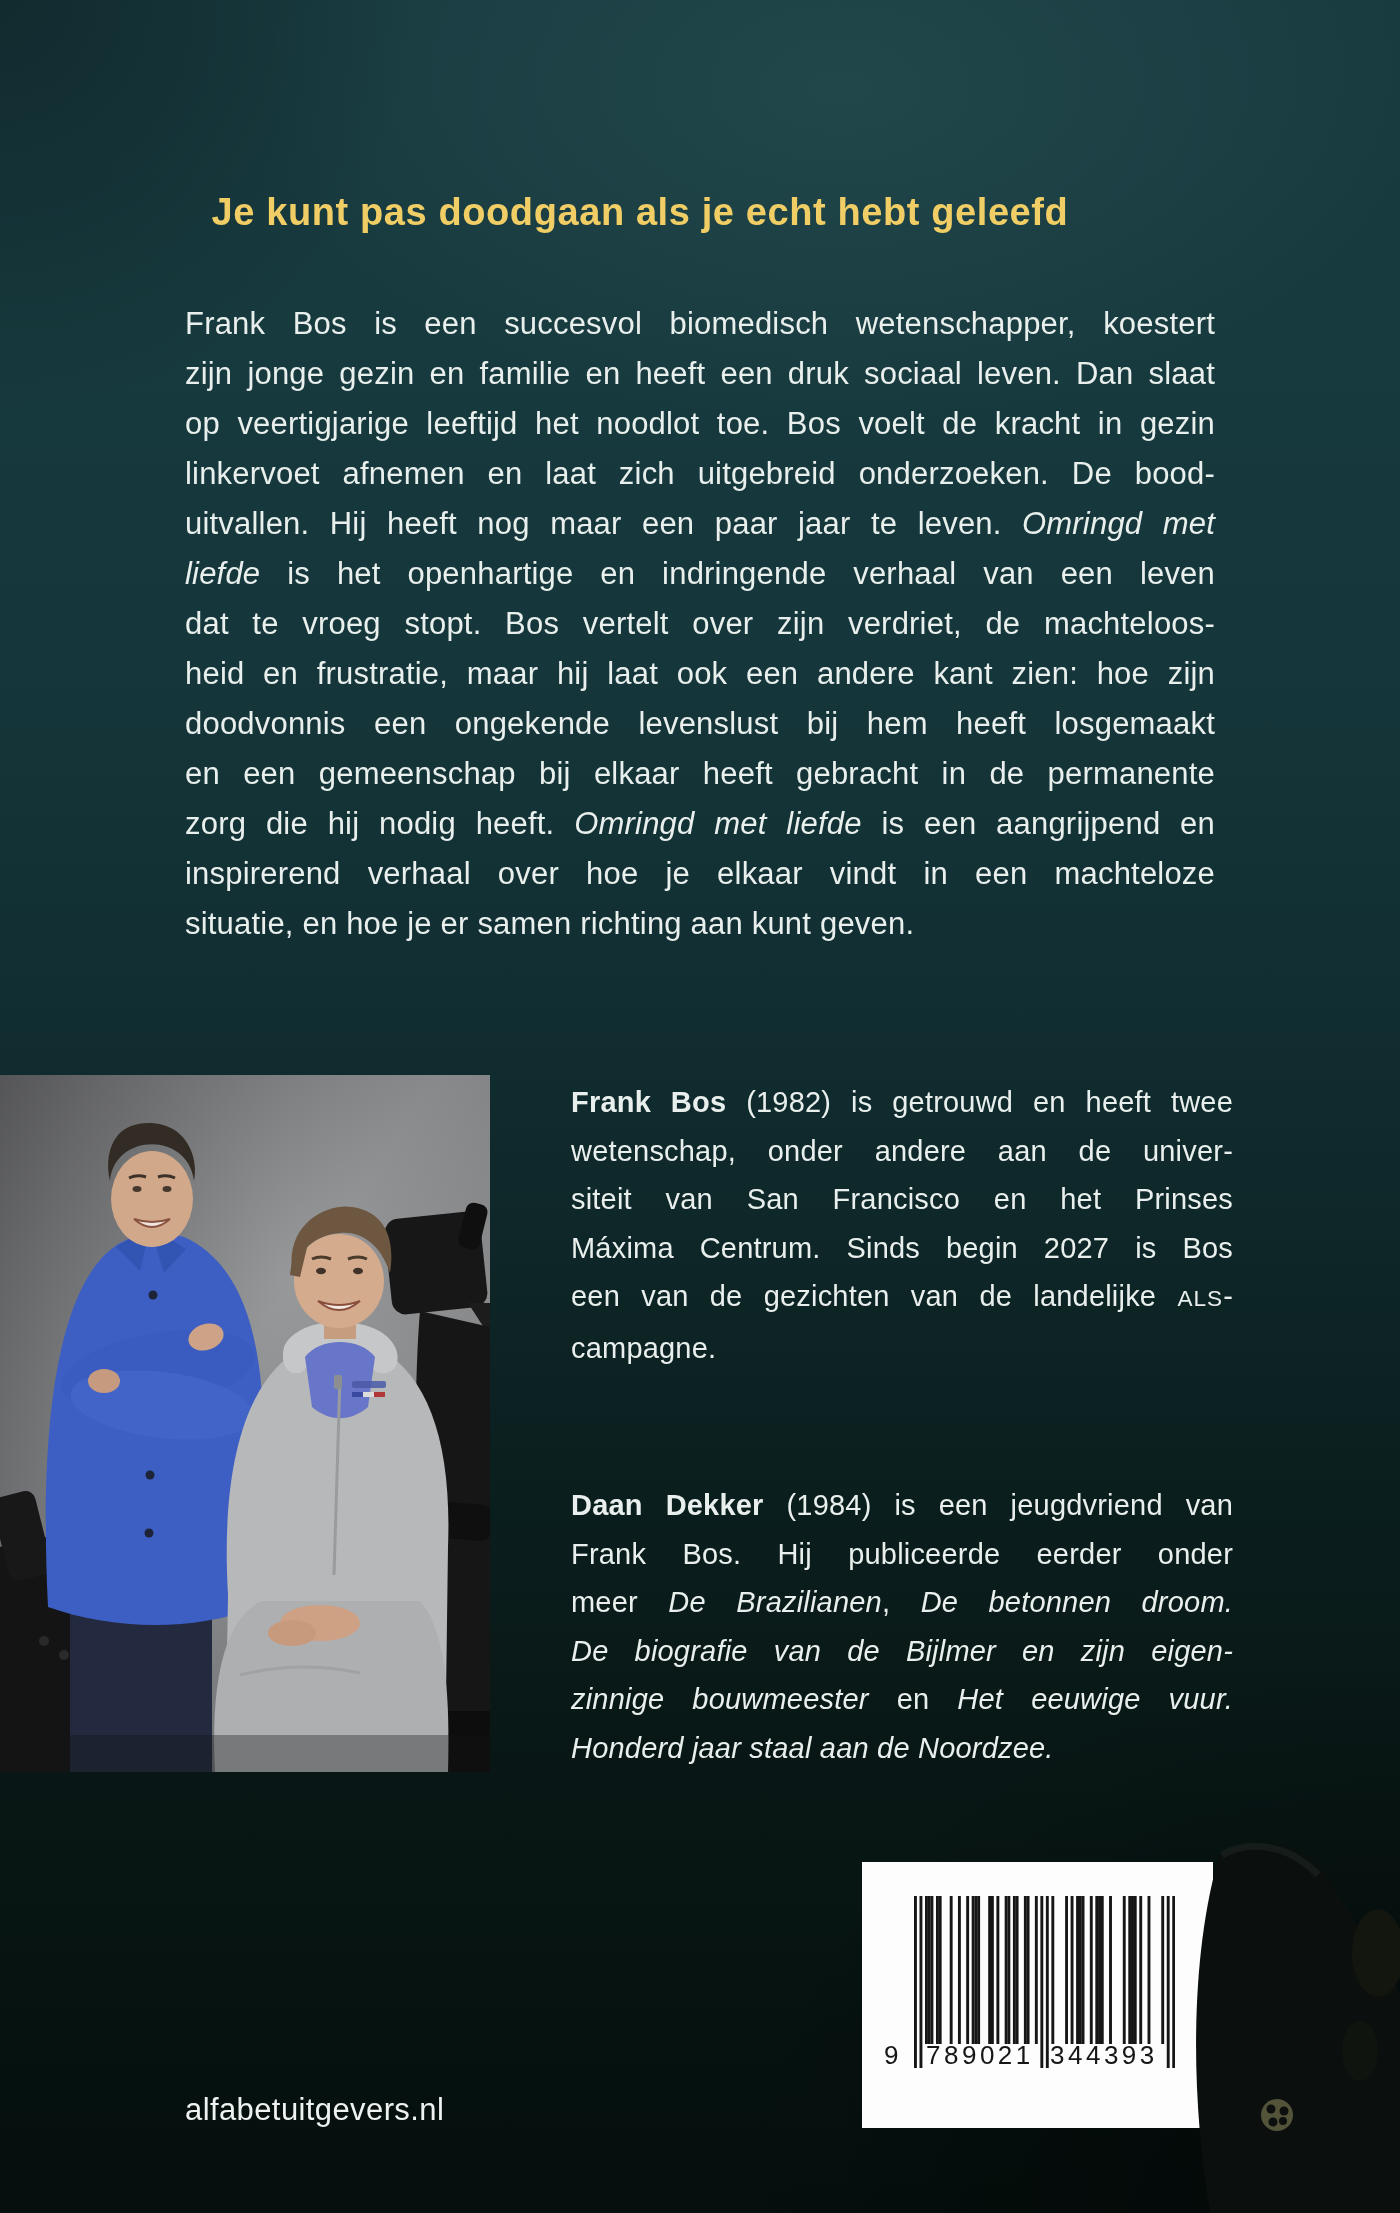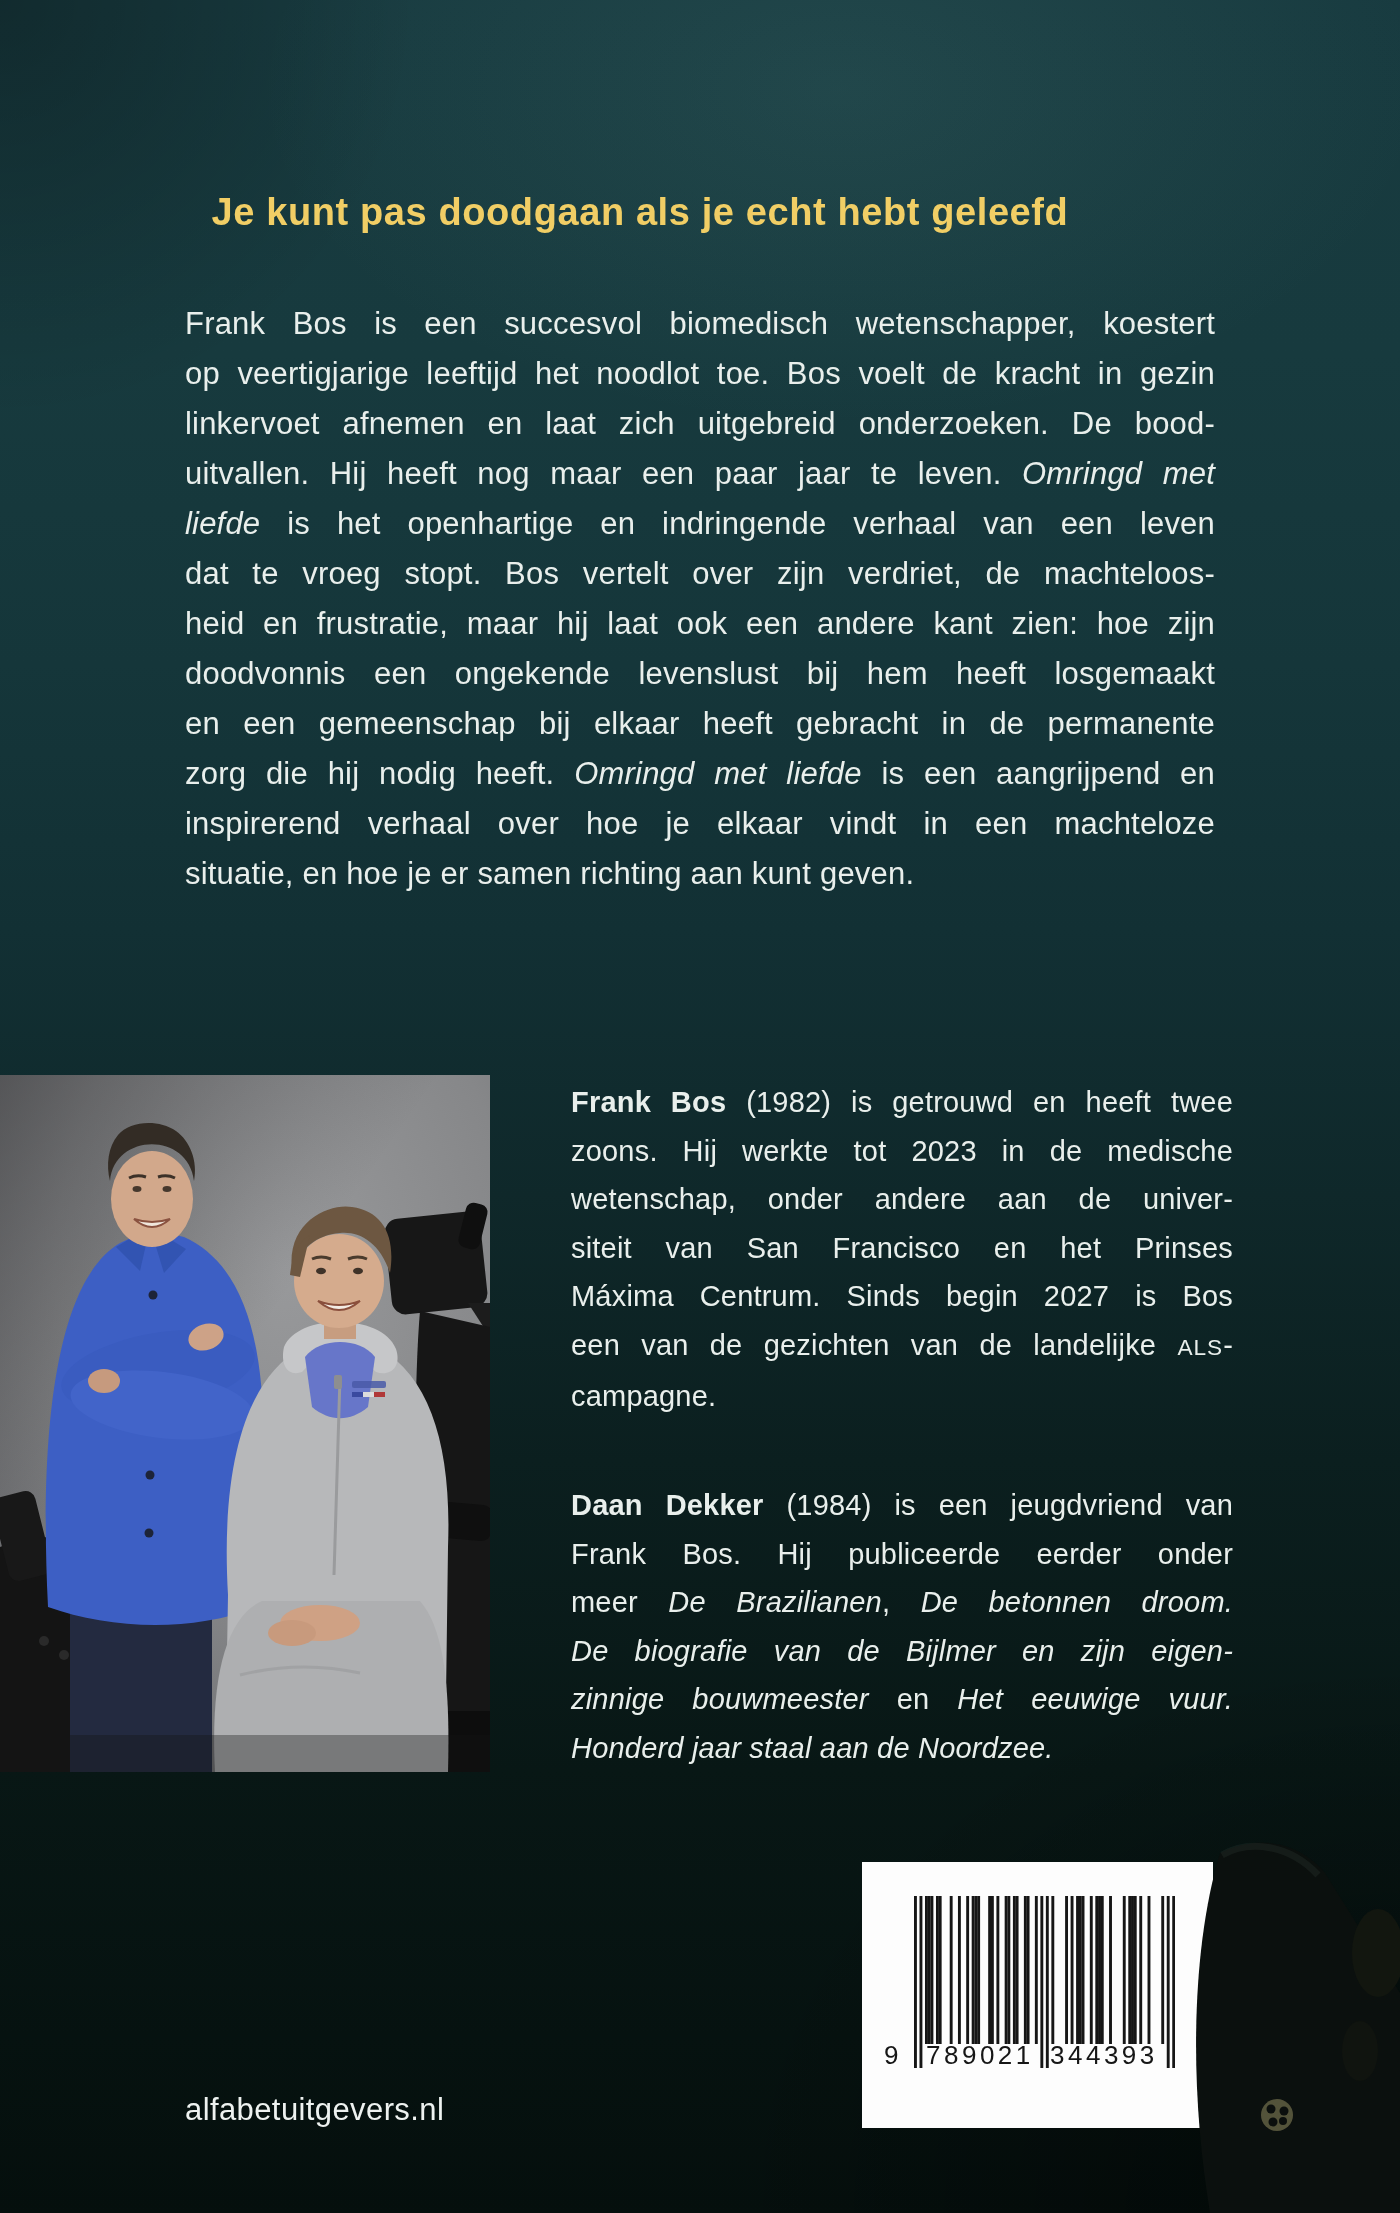--- a/index.html
+++ b/index.html
@@ -68,20 +68,21 @@
 </style>
 </head>
 <body>
 
 <div class="cover">
 
   <h1 class="tagline">Je kunt pas doodgaan als je echt hebt geleefd</h1>
 
   <div class="synopsis">
       <div class="tline">Frank Bos is een succesvol biomedisch wetenschapper, koestert</div>
+      <div class="tline">zijn jonge gezin en familie en heeft een druk sociaal leven. Dan slaat</div>
       <div class="tline">op veertigjarige leeftijd het noodlot toe. Bos voelt de kracht in gezin</div>
       <div class="tline">linkervoet afnemen en laat zich uitgebreid onderzoeken. De bood-</div>
       <div class="tline">uitvallen. Hij heeft nog maar een paar jaar te leven. <em>Omringd met</em></div>
       <div class="tline"><em>liefde</em> is het openhartige en indringende verhaal van een leven</div>
       <div class="tline">dat te vroeg stopt. Bos vertelt over zijn verdriet, de machteloos-</div>
       <div class="tline">heid en frustratie, maar hij laat ook een andere kant zien: hoe zijn</div>
       <div class="tline">doodvonnis een ongekende levenslust bij hem heeft losgemaakt</div>
       <div class="tline">en een gemeenschap bij elkaar heeft gebracht in de permanente</div>
       <div class="tline">zorg die hij nodig heeft. <em>Omringd met liefde</em> is een aangrijpend en</div>
       <div class="tline">inspirerend verhaal over hoe je elkaar vindt in een machteloze</div>
@@ -170,21 +171,20 @@
         <path d="M348,184 Q358,180 367,184" stroke="#4a3b2d" stroke-width="3" fill="none"></path>
         <path d="M318,226 Q339,244 360,226 Q339,234 318,226 Z" fill="#f3ece4" stroke="#8a4f3c" stroke-width="2"></path>
       </g>
 
       <rect x="0" y="660" width="490" height="37" fill="rgba(20,20,20,0.35)"></rect>
     </svg>
   </div>
 
   <div class="bio bio-frank">
       <div class="tline"><strong>Frank Bos</strong> (1982) is getrouwd en heeft twee</div>
-      <div class="tline">zoons. Hij werkte tot 2023 in de medische</div>
       <div class="tline">wetenschap, onder andere aan de univer-</div>
       <div class="tline">siteit van San Francisco en het Prinses</div>
       <div class="tline">Máxima Centrum. Sinds begin 2027 is Bos</div>
       <div class="tline">een van de gezichten van de landelijke <span class="sc">ALS</span>-</div>
       <div class="tline tline-last">campagne.</div>
     </div>
   <div class="bio bio-daan">
       <div class="tline"><strong>Daan Dekker</strong> (1984) is een jeugdvriend van</div>
       <div class="tline">Frank Bos. Hij publiceerde eerder onder</div>
       <div class="tline">meer <em>De Brazilianen</em>, <em>De betonnen droom.</em></div>

